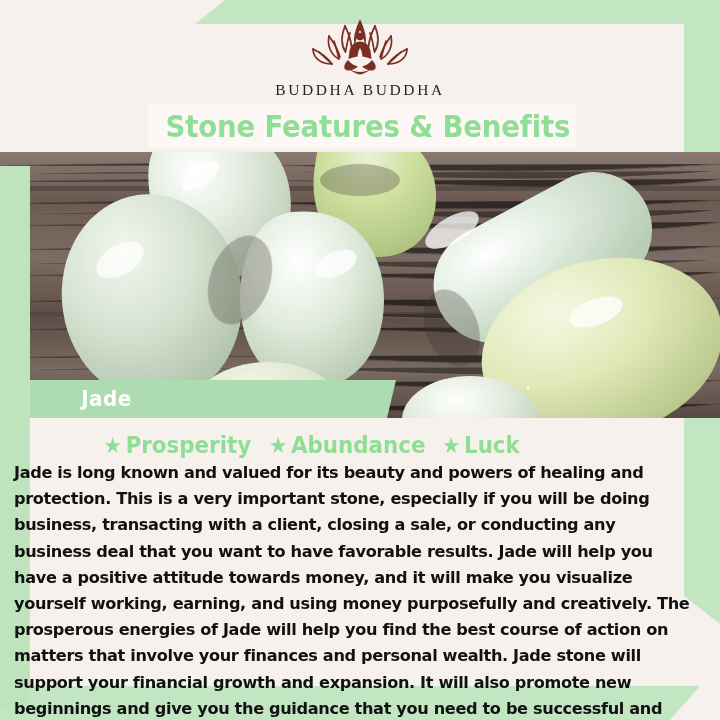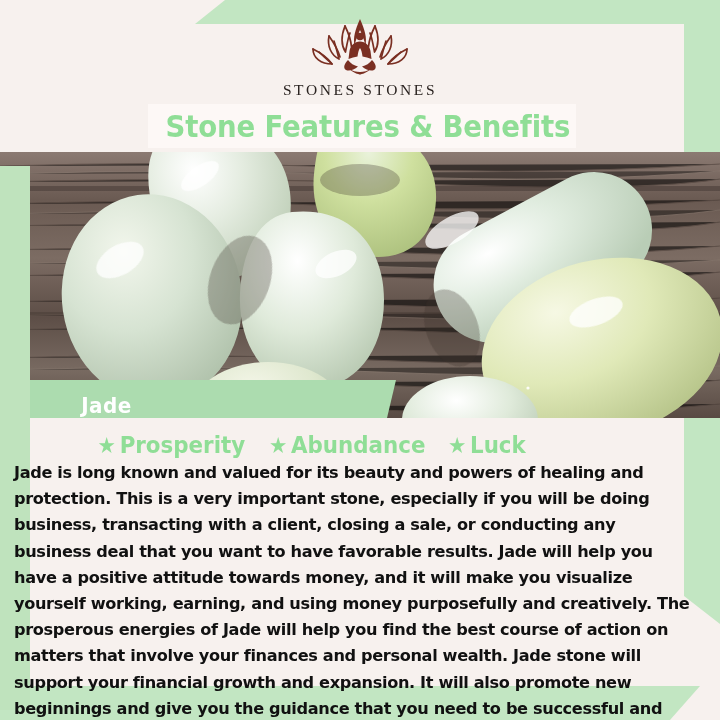--- a/index.html
+++ b/index.html
@@ -75,35 +75,35 @@
     background:#6b5c55;
   }
   .photo svg{ display:block; width:720px; height:266px; }
 
   
   .name-banner{
     position:absolute; top:380px; left:30px; width:366px; height:38px;
     background:#acdcaf;
     z-index:4;
     clip-path:polygon(0 0, 100% 0, calc(100% - 9px) 100%, 0 100%);
-    display:flex; align-items:flex-end;
+    display:flex; align-items:center;
   }
   .name-text{
     font-family:"DejaVu Sans", sans-serif;
     font-weight:bold; font-size:21px; color:#ffffff;
     margin-left:50px; letter-spacing:0.4px;
     transform:scaleX(0.95);
   }
 
   
   .keywords{
     position:absolute; top:428px; left:0; width:620px; height:34px;
     z-index:4;
     display:flex; align-items:center; justify-content:center;
-    gap:13px;
+    gap:7px;
   }
   .kw{
     font-family:"DejaVu Sans", sans-serif;
     font-weight:bold; font-size:23px; color:#8fde96;
     transform:scaleX(0.93);
     white-space:nowrap;
   }
   .kw .star{ font-size:22px; margin-right:4px; }
 
   
@@ -158,21 +158,21 @@
 
       <g fill="#7a2f22">
         <circle cx="150" cy="41" r="7.6"></circle>
         <path d="M150 51 C139 51 131 59 129 70 L127 86 C133 84 139 82 145 81 C146 74 147 68 150 64 C153 68 154 74 155 81 C161 82 167 84 173 86 L171 70 C169 59 161 51 150 51 Z"></path>
         <path d="M126 88 C118 96 116 104 122 108 C128 111 138 108 146 101 C138 99 131 95 126 88 Z"></path>
         <path d="M174 88 C182 96 184 104 178 108 C172 111 162 108 154 101 C162 99 169 95 174 88 Z"></path>
         <path d="M127 104 C134 113 148 117 150 117 C152 117 166 113 173 104 C166 110 157 112 150 112 C143 112 134 110 127 104 Z"></path>
       </g>
     </svg>
   </span>
-  <div class="logo-word">STONES STONES</div>
+  <div class="logo-word">BUDDHA BUDDHA</div>
 </div>
 
 <div class="title-banner">
   <span class="title-text">Stone Features &amp; Benefits</span>
 </div>
 
 <div class="photo">
   <svg viewBox="0 0 720 266" xmlns="http://www.w3.org/2000/svg" preserveAspectRatio="none">
     <defs>
       <linearGradient id="wood" x1="0" y1="0" x2="0" y2="1">

